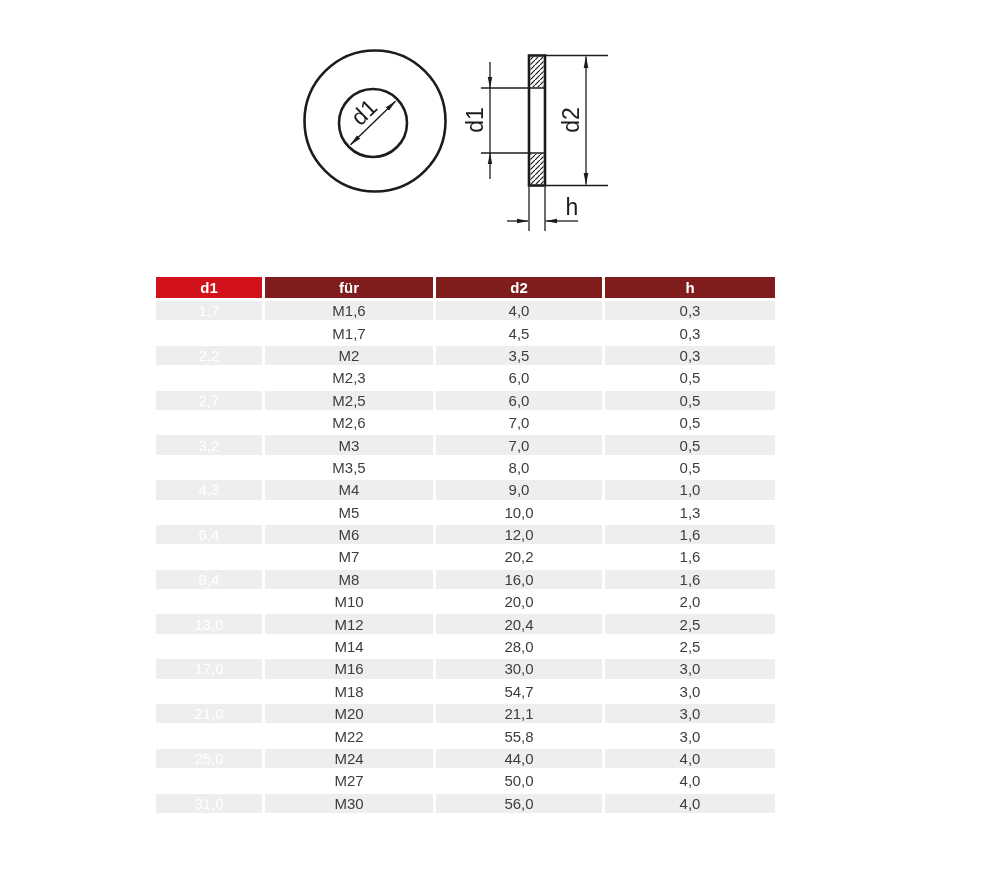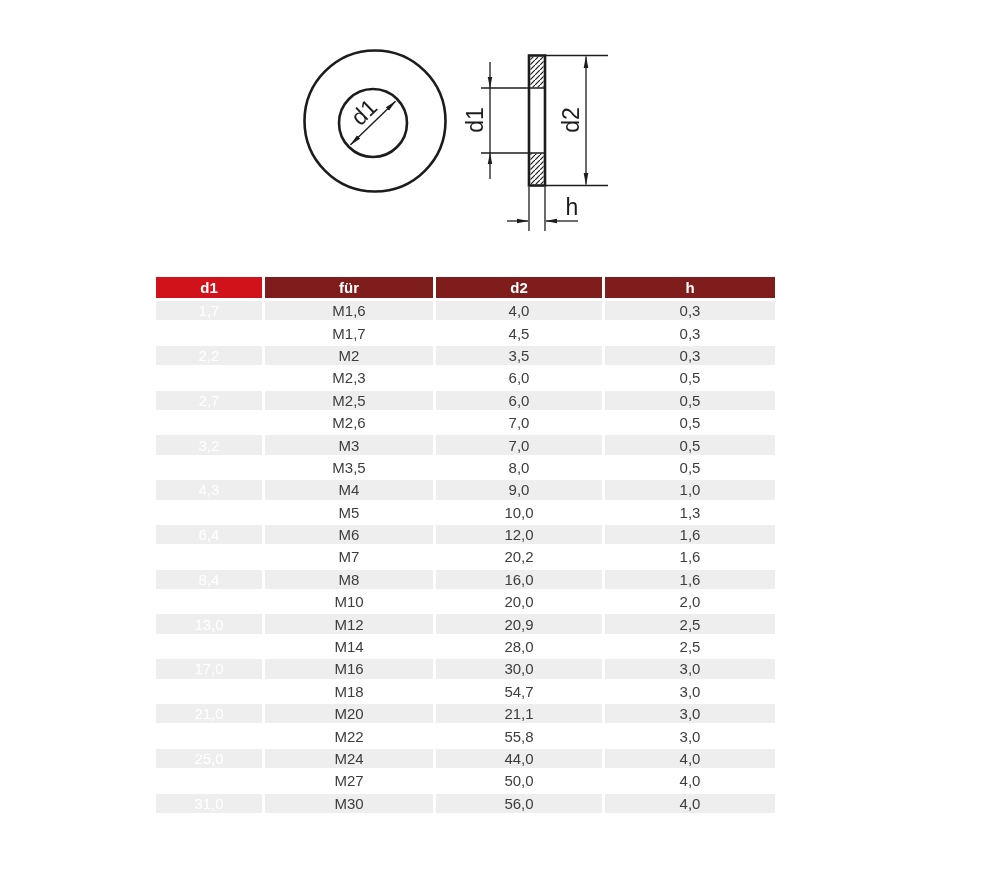--- a/index.html
+++ b/index.html
@@ -186,21 +186,21 @@
     <tr>
       <td class="col-d1">10,5</td>
       <td>M10</td>
       <td>20,0</td>
       <td>2,0</td>
     </tr>
 
     <tr>
       <td class="col-d1">13,0</td>
       <td>M12</td>
-      <td>20,9</td>
+      <td>20,4</td>
       <td>2,5</td>
     </tr>
 
     <tr>
       <td class="col-d1">15,0</td>
       <td>M14</td>
       <td>28,0</td>
       <td>2,5</td>
     </tr>
 

